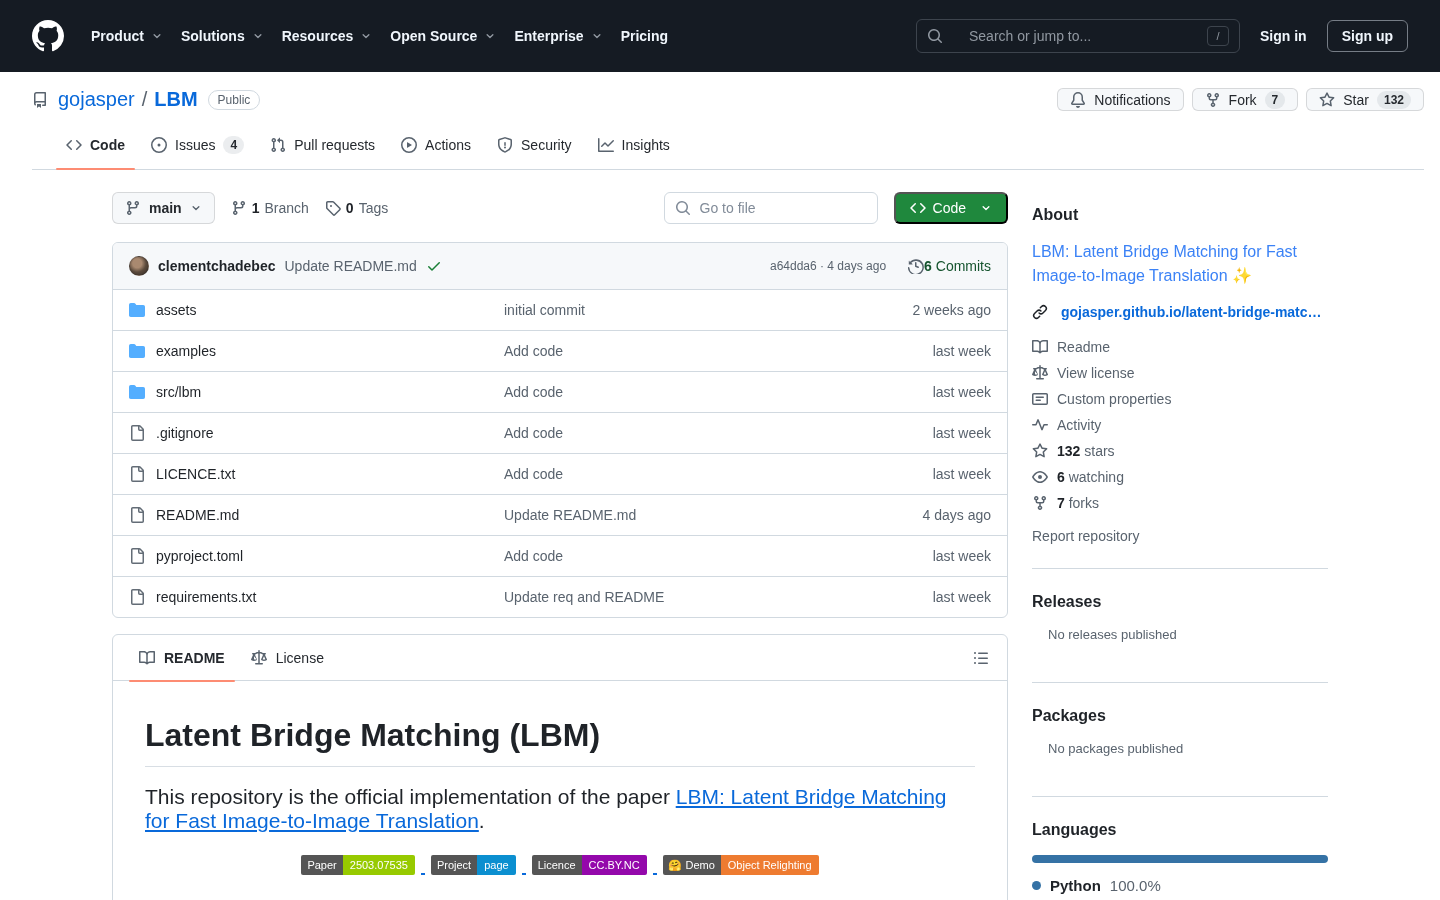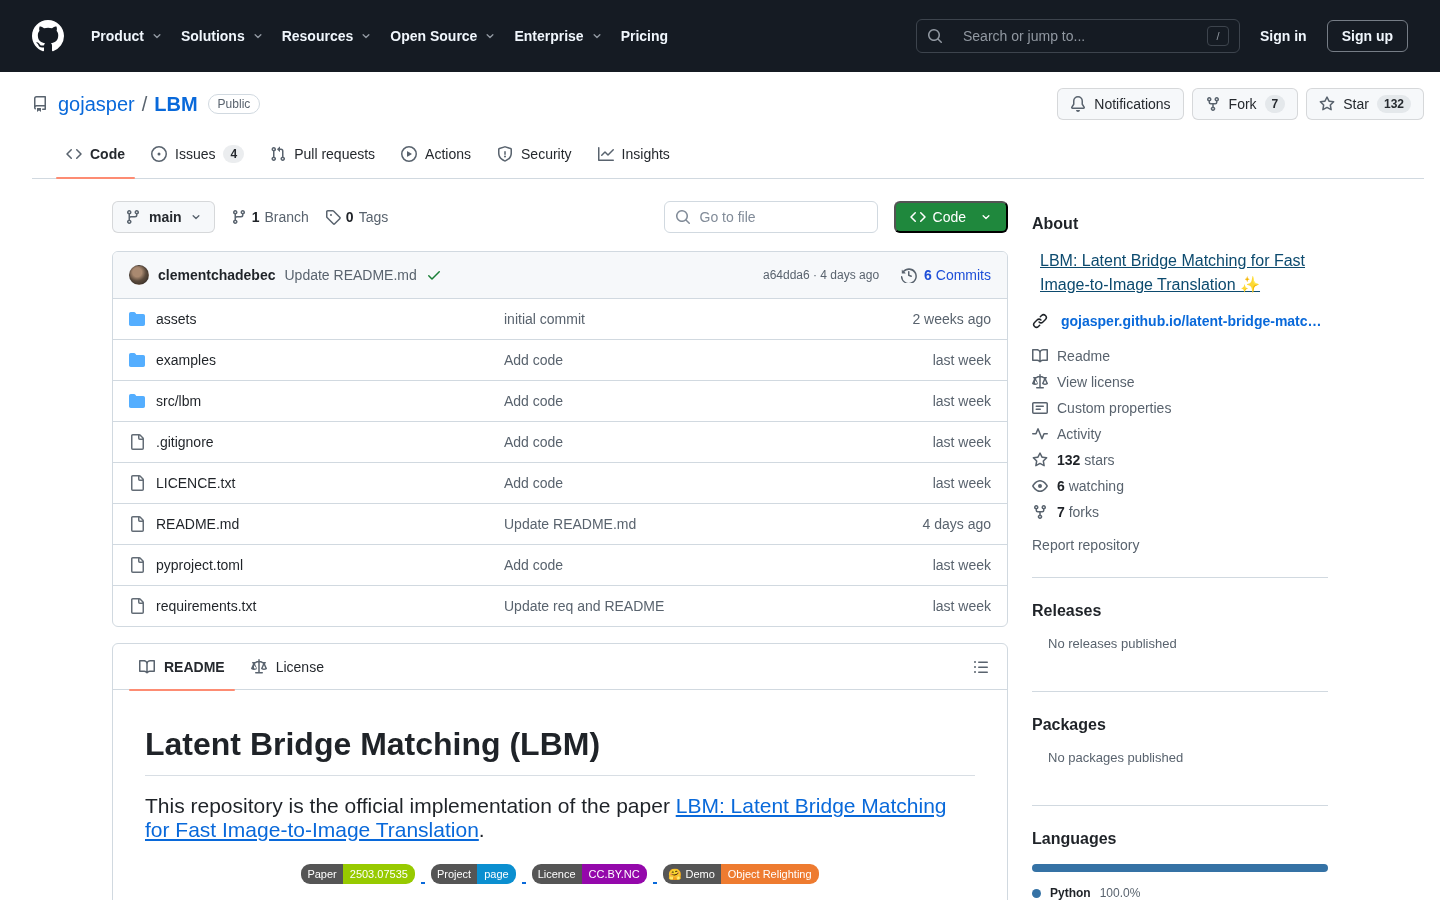--- a/index.html
+++ b/index.html
@@ -22,21 +22,21 @@
   .gh-logo { color: #ffffff; display: flex; }
   .main-nav { display: flex; align-items: center; margin-left: 18px; }
   .nav-item {
     display: flex; align-items: center; gap: 7px; padding: 8px 9px;
     color: #f0f6fc; font-size: 14px; font-weight: 600; cursor: pointer;
   }
   .nav-caret { color: #9198a1; display: flex; }
   .header-right { margin-left: auto; display: flex; align-items: center; gap: 10px; }
   .search-box {
     width: 324px; height: 34px; border: 1px solid #3d444d; border-radius: 6px;
-    display: flex; align-items: center; gap: 20px; padding: 0 10px;
+    display: flex; align-items: center; gap: 26px; padding: 0 10px;
     color: #9198a1; font-size: 14px; cursor: text;
   }
   .slash-key {
     margin-left: auto; width: 22px; height: 20px; border: 1px solid #3d444d;
     border-radius: 4px; display: flex; align-items: center; justify-content: center;
     font-size: 11px; color: #9198a1;
   }
   .sign-in { color: #f0f6fc; font-size: 14px; font-weight: 600; padding: 6px 10px; cursor: pointer; }
   .sign-up {
     color: #f0f6fc; font-size: 14px; font-weight: 600; cursor: pointer;
@@ -50,21 +50,21 @@
   .repo-title { font-size: 20px; margin-left: 10px; display: flex; align-items: baseline; gap: 7px; }
   .owner-link { color: #0969da; }
   .repo-sep { color: #59636e; }
   .repo-name { color: #0969da; font-weight: 700; }
   .visibility-badge {
     margin-left: 10px; border: 1px solid #d1d9e0; border-radius: 2em;
     padding: 2px 9px; font-size: 12px; color: #59636e; font-weight: 500; align-self: center;
   }
   .repo-actions { margin-left: auto; display: flex; gap: 8px; }
   .action-btn {
-    height: 32px; display: flex; align-items: center; gap: 8px; padding: 0 12px;
+    height: 23px; display: flex; align-items: center; gap: 8px; padding: 0 12px;
     background: #f6f8fa; border: 1px solid rgba(31,35,40,0.15); border-radius: 6px;
     font-size: 14px; font-weight: 500; color: #25292e; cursor: pointer;
   }
   .action-btn .oct { color: #59636e; }
   .count-pill {
     background: rgba(175,184,193,0.25); border-radius: 2em; padding: 0 7px;
     font-size: 12px; font-weight: 600; line-height: 18px;
   }
   .repo-tabs {
     display: flex; align-items: center; padding: 0 24px; margin-top: 10px;
@@ -118,21 +118,21 @@
   .avatar {
     width: 20px; height: 20px; border-radius: 50%; flex: none;
     background: radial-gradient(circle at 40% 35%, #a98970 0 28%, #5b4a3c 55%, #2e2721 100%);
     border: 1px solid rgba(31,35,40,0.15);
   }
   .commit-author { font-weight: 600; margin-left: 9px; cursor: pointer; }
   .commit-msg { color: #59636e; margin-left: 9px; cursor: pointer; }
   .check-icon { color: #1a7f37; margin-left: 9px; cursor: pointer; }
   .commit-right { margin-left: auto; display: flex; align-items: center; gap: 22px; }
   .commit-sha { color: #59636e; font-size: 12px; cursor: pointer; }
-  .commit-count { display: flex; align-items: center; gap: 7px; color: #1d4ed8; font-size: 14px; cursor: pointer; }
+  .commit-count { display: flex; align-items: center; color: #14532d; font-size: 14px; cursor: pointer; }
   .commit-count .oct { color: #59636e; }
   .commit-count b { font-weight: 700; }
   .file-row {
     display: grid; grid-template-columns: 359px 1fr auto; align-items: center;
     border-top: 1px solid #d1d9e0; height: 41px; padding: 0 16px; font-size: 14px; gap: 16px;
   }
   .file-name { display: flex; align-items: center; gap: 11px; color: #1f2328; cursor: pointer; }
   .dir-icon { color: #54aeff; }
   .doc-icon { color: #636c76; }
   .file-msg { color: #59636e; cursor: pointer; }
@@ -159,46 +159,46 @@
     justify-content: center; color: #59636e; border-radius: 6px; cursor: pointer;
   }
   .readme-body { padding: 36px 32px 40px; }
   .readme-title {
     font-size: 32px; font-weight: 600; margin: 0 0 18px; padding-bottom: 12px;
     border-bottom: 1px solid #d8dee4; color: #1f2328;
   }
   .readme-p { font-size: 21px; line-height: 24px; margin: 0; color: #1f2328; }
   .readme-p a { color: #0969da; text-decoration: underline; }
   .badge-row { display: flex; justify-content: center; align-items: flex-end; gap: 5px; margin-top: 22px; }
-  .badge { display: inline-flex; height: 20px; border-radius: 9px; overflow: hidden; font-size: 11px; line-height: 20px; white-space: nowrap; cursor: pointer; }
+  .badge { display: inline-flex; height: 20px; border-radius: 2px; overflow: hidden; font-size: 11px; line-height: 20px; white-space: nowrap; cursor: pointer; }
   .badge-label { background: #555555; color: #fff; padding: 0 6px; }
   .badge-value { color: #fff; padding: 0 7px; }
   .badge-sep { width: 4px; height: 2px; background: #0969da; margin: 0 1px; flex: none; }
 
   
   .side-section { padding: 24px 0; border-top: 1px solid #d1d9e0; }
   .side-section.first { border-top: none; padding-top: 14px; }
   .side-title { font-size: 16px; font-weight: 700; margin: 0 0 16px; color: #1f2328; }
-  .about-desc { font-size: 16px; line-height: 24px; margin: 0 8px 16px; color: #0c4a6e; text-decoration: underline; }
+  .about-desc { font-size: 16px; line-height: 24px; margin: 0 0 16px; color: #3b82f6; }
   .website-row { display: flex; align-items: flex-start; gap: 13px; margin-bottom: 14px; }
   .website-row .oct { color: #1f2328; }
   .website-link {
     color: #0969da; font-size: 14px; font-weight: 700;
     white-space: nowrap; overflow: hidden; text-overflow: ellipsis;
   }
   .side-link, .side-stat {
     display: flex; align-items: center; gap: 9px; color: #59636e;
     font-size: 14px; padding: 5px 0; cursor: pointer;
   }
   .side-link .oct, .side-stat .oct { color: #59636e; }
   .side-stat b { color: #1f2328; font-weight: 700; }
   .report-link { display: block; color: #59636e; font-size: 14px; margin-top: 12px; cursor: pointer; }
   .empty-text { font-size: 13px; color: #59636e; margin: 16px; }
   .lang-bar { height: 8px; border-radius: 4px; margin-bottom: 14px; background: #3572a5; }
-  .lang-row { display: flex; align-items: center; gap: 9px; font-size: 12px; cursor: pointer; }
+  .lang-row { display: flex; align-items: center; gap: 9px; font-size: 15px; cursor: pointer; }
   .lang-dot { width: 9px; height: 9px; border-radius: 50%; background: #3572a5; }
   .lang-name { font-weight: 700; color: #1f2328; }
   .lang-pct { color: #59636e; }
 </style>
 </head>
 <body>
 
 <header class="site-header">
   <span class="gh-logo oct">
       <svg width="32" height="32" viewBox="0 0 16 16" fill="currentColor">

